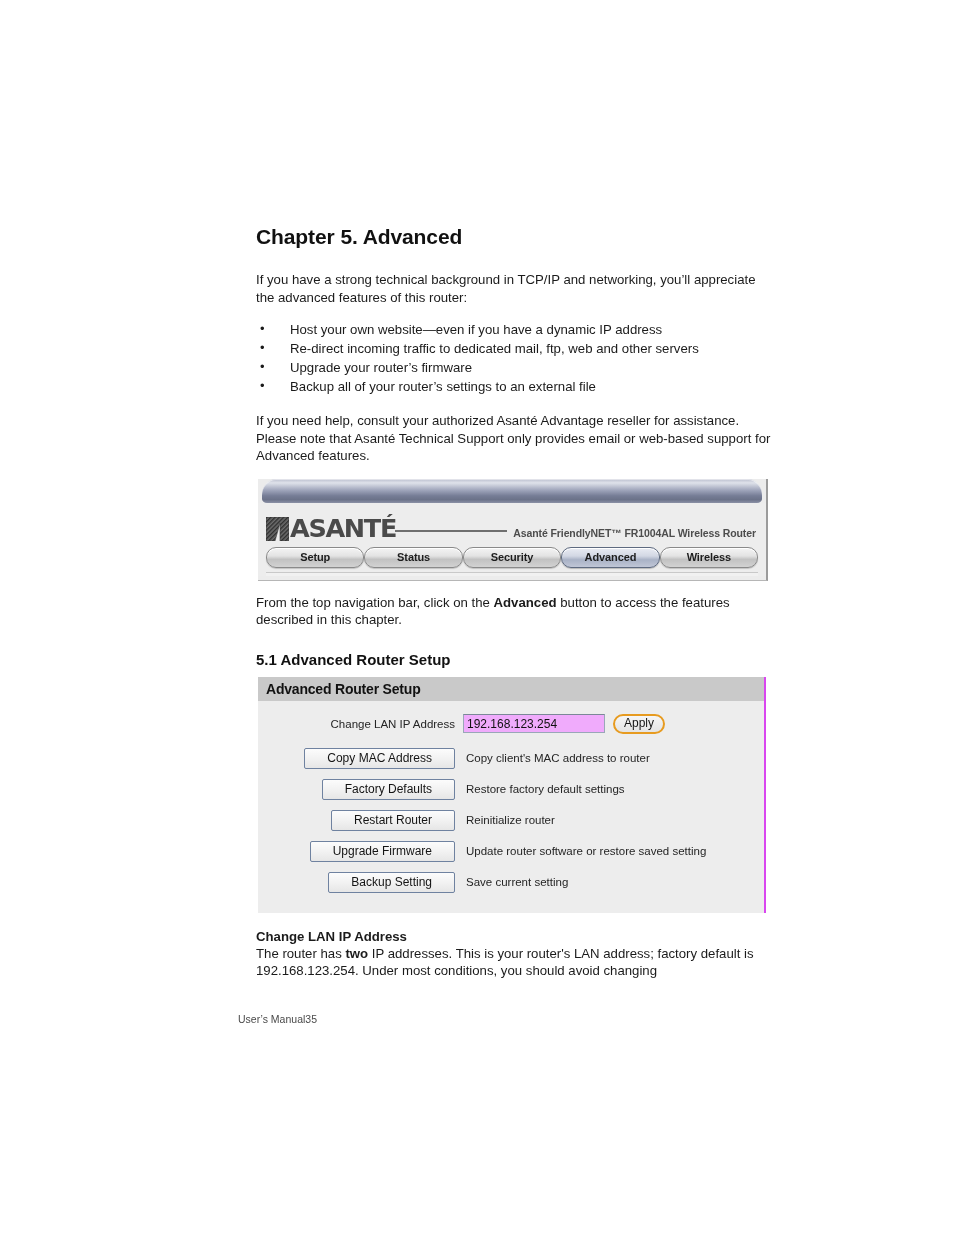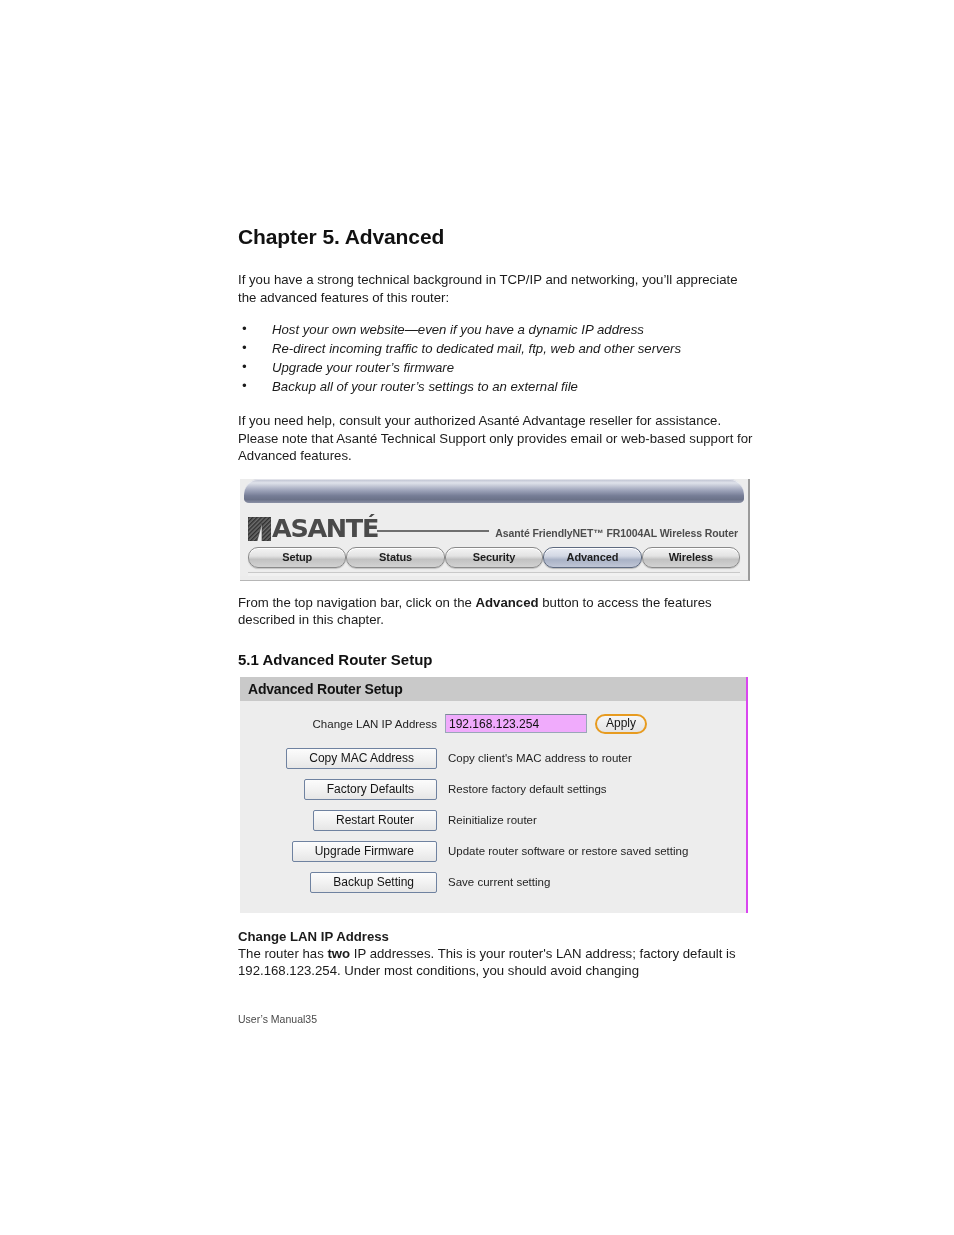--- a/index.html
+++ b/index.html
@@ -11,21 +11,21 @@
     width: 954px;
     height: 1235px;
     position: relative;
     font-family: "Liberation Sans", sans-serif;
     color: #1b1b1b;
     -webkit-font-smoothing: antialiased;
   }
 
   .page {
     position: absolute;
-    left: 238px;
+    left: 256px;
     top: 225px;
     width: 516px;
   }
 
   
   .chapter-title {
     font-size: 21px;
     font-weight: bold;
     letter-spacing: -0.1px;
     margin: 0 0 22px 0;
@@ -36,21 +36,20 @@
     line-height: 17.5px;
     margin: 0 0 14px 0;
     color: #1b1b1b;
   }
   .body-par.tight { margin-bottom: 0; }
 
   ul.bullets {
     list-style: none;
     margin: 0 0 16px 0;
     padding: 0;
-    font-style: italic;
   }
   ul.bullets li {
     font-size: 13.2px;
     line-height: 19px;
     padding-left: 34px;
     position: relative;
     color: #1b1b1b;
   }
   ul.bullets li::before {
     content: "\2022";

